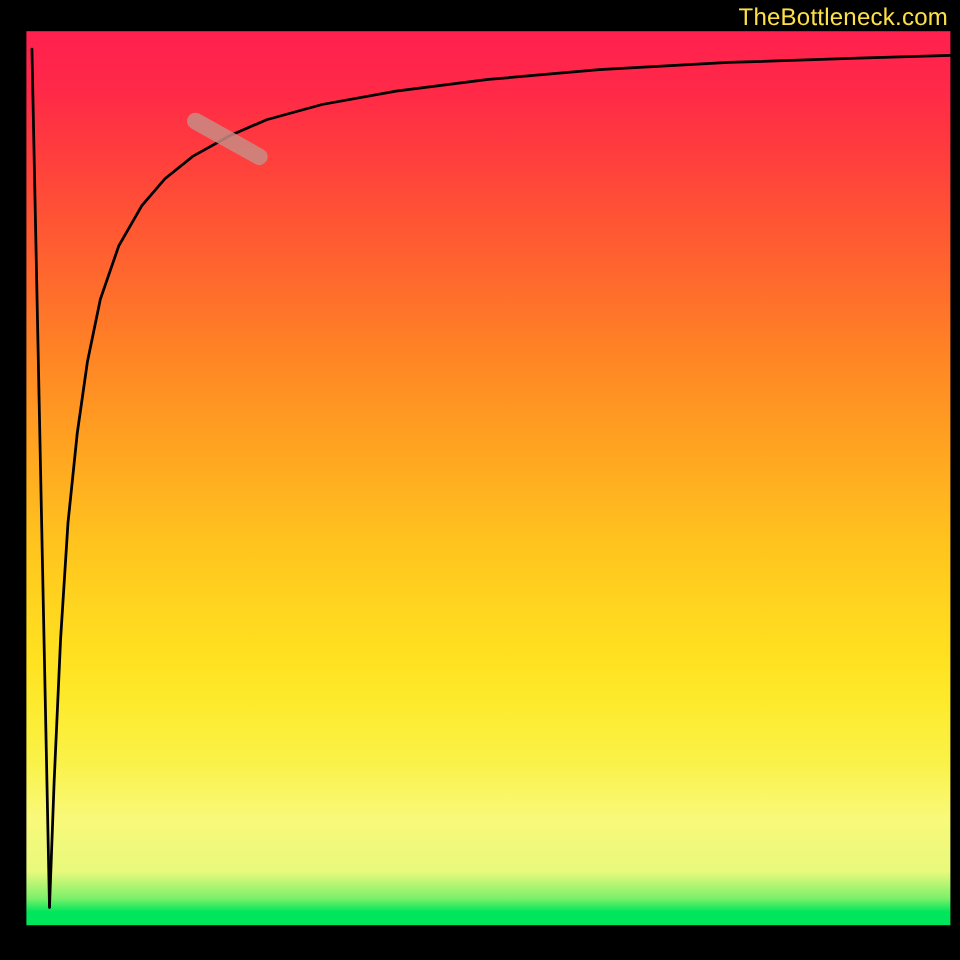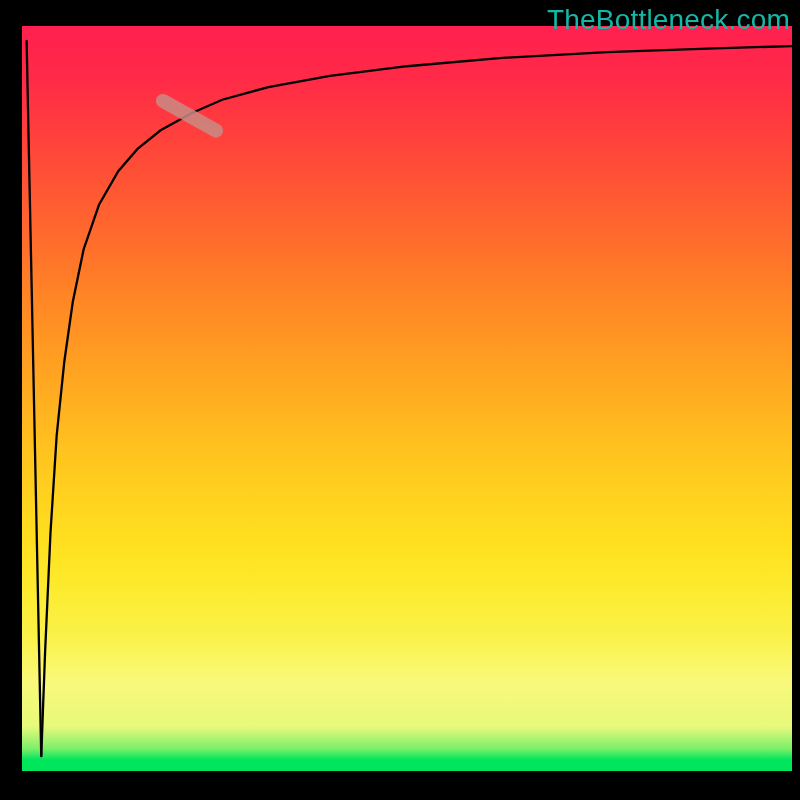--- a/index.html
+++ b/index.html
@@ -43,22 +43,22 @@
       #ff3e3d 86%,
       #ff2a47 93%,
       #ff204f 100%
     );
   }
   .watermark {
     position: absolute;
     top: 4px;
     right: 10px;
     font-family: Arial, Helvetica, sans-serif;
-    font-size: 28px;
-    color: #14b8a6;
+    font-size: 20px;
+    color: #fde047;
     letter-spacing: 0.2px;
     user-select: none;
   }
   svg.curve {
     position: absolute;
     left: 22px;
     top: 26px;
     width: 770px;
     height: 745px;
     overflow: visible;

